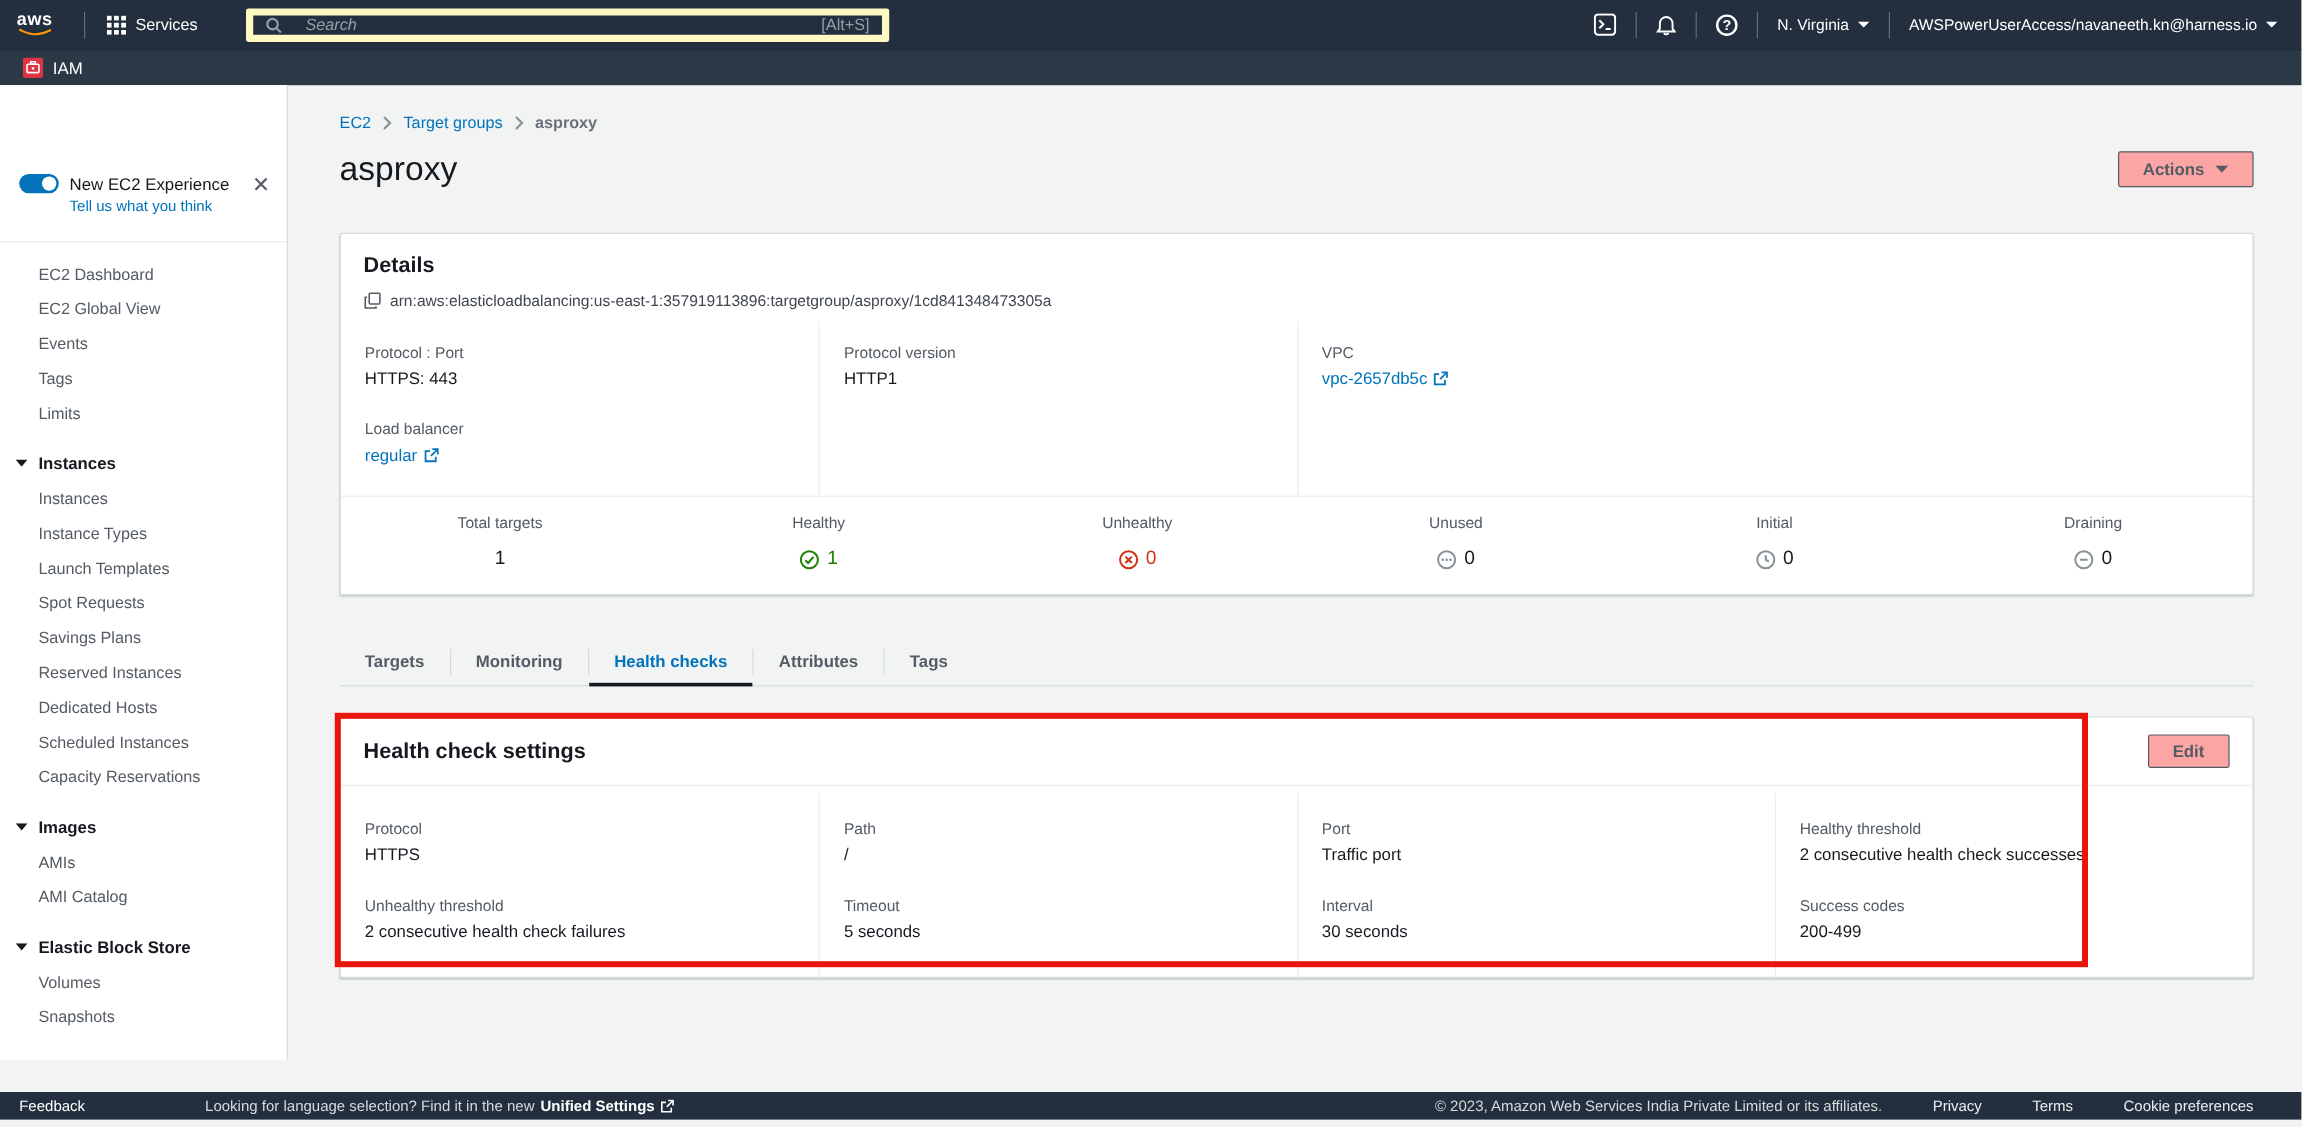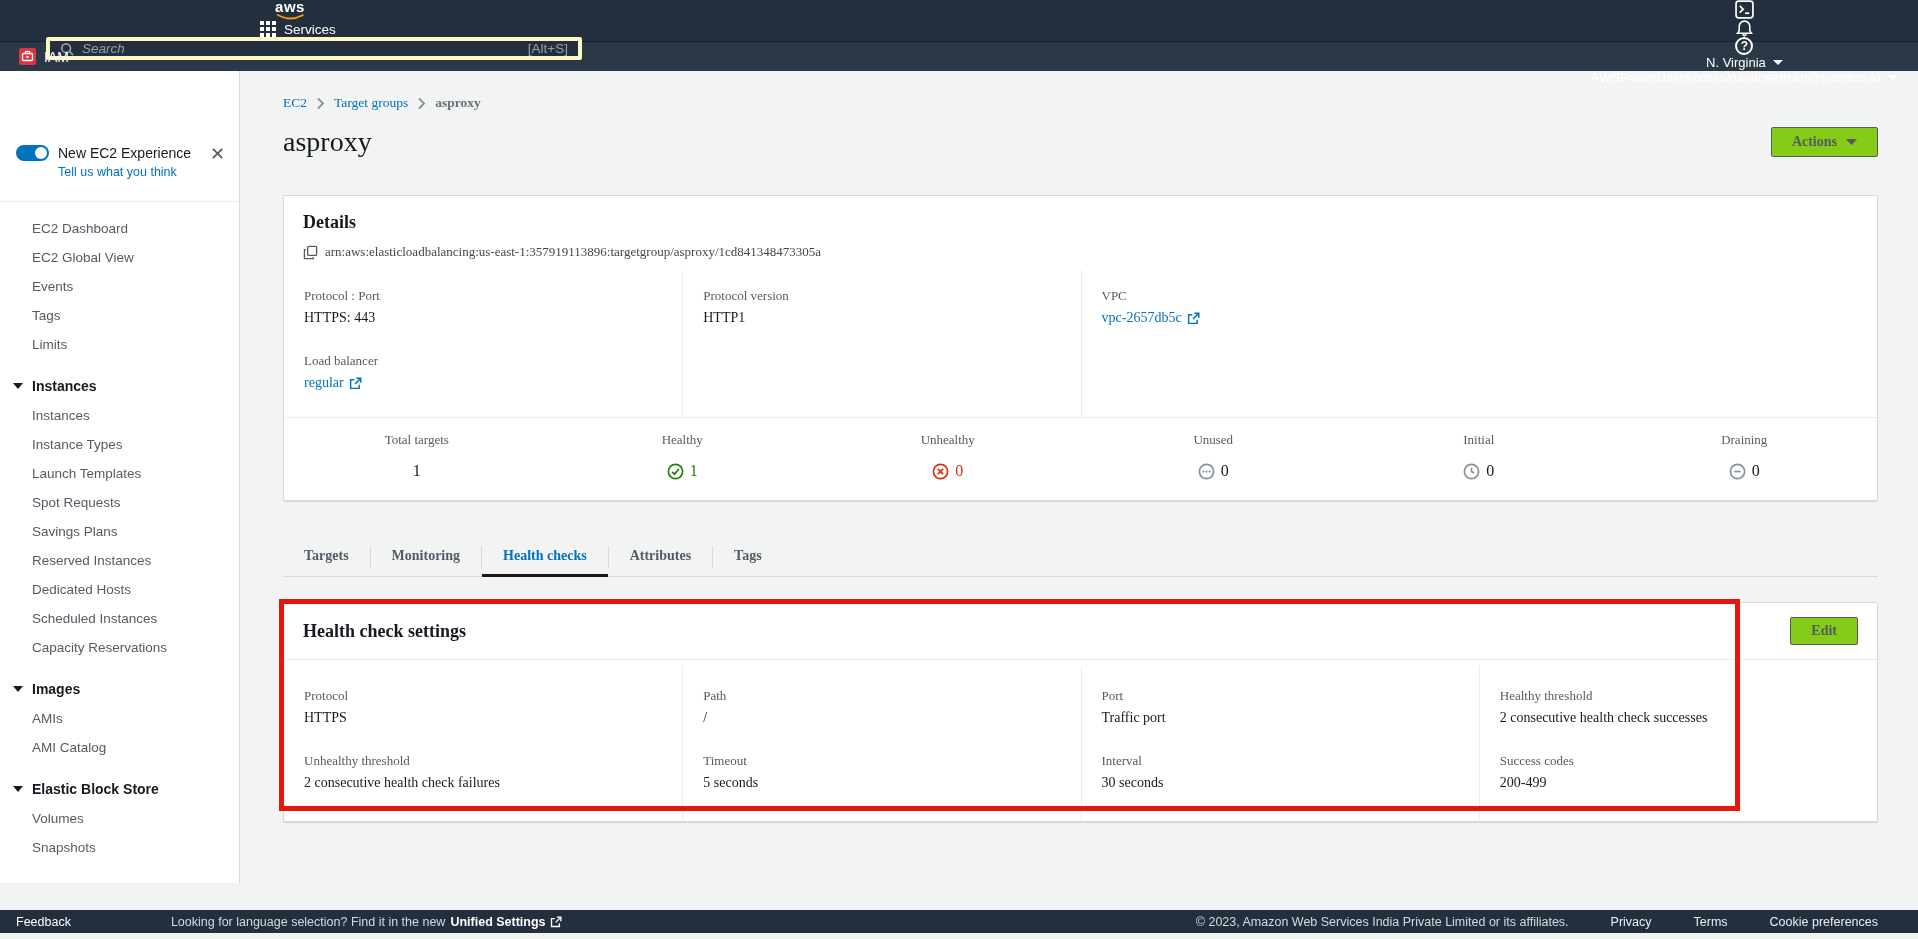--- a/index.html
+++ b/index.html
@@ -2,28 +2,28 @@
 <html><head>
 <meta charset="utf-8">
 <style>
   * { margin:0; padding:0; box-sizing:border-box; }
   html,body { width:1918px; height:939px; overflow:hidden;
     font-family:"Liberation Sans", sans-serif; background:#f2f3f3; color:#16191f; }
 
   
   .topbar { height:41px; background:#232f3e; display:flex; align-items:center;
     justify-content:space-between; padding:0 14px; }
-  .tb-left, .tb-right { display:flex; align-items:center; height:100%;flex-direction:column; }
+  .tb-left, .tb-right { display:flex; align-items:center; height:100%; }
   .aws-logo { display:flex; flex-direction:column; align-items:center; margin-right:16px; cursor:pointer; }
   .aws-text { color:#fff; font-weight:700; font-size:15px; line-height:13px; letter-spacing:.5px; }
   .tb-divider { width:1px; height:22px; background:rgba(255,255,255,.3); margin:0 10px; }
   .services-btn { display:flex; align-items:center; gap:8px; background:none; border:none;
     color:#fff; font-size:13.5px; font-family:inherit; cursor:pointer; padding:0 8px; }
   .searchbox { display:flex; align-items:center; width:536px; height:28px; margin-left:32px;
-    border:4px solid #fef9c3; border-radius:2px; background:#232f3e; padding:0 10px; gap:8px; }
+    border:6px solid #fef9c3; border-radius:2px; background:#232f3e; padding:0 10px; gap:20px; }
   .searchbox input { flex:1; background:transparent; border:none; outline:none;
     color:#d5dbdb; font-size:13.5px; font-style:italic; font-family:inherit; }
   .searchbox input::placeholder { color:#95a0a6; }
   .shortcut { color:#95a0a6; font-size:13.5px; }
   .tb-iconbtn { background:none; border:none; cursor:pointer; display:flex; align-items:center;
     padding:0 6px; color:#fff; }
   .help-circle { width:18px; height:18px; border:2px solid #fff; border-radius:50%;
     color:#fff; font-size:12px; font-weight:700; display:flex; align-items:center; justify-content:center; }
   .tb-menu { display:flex; align-items:center; gap:7px; background:none; border:none;
     color:#fff; font-size:13px; font-family:Liberation Sans, sans-serif; cursor:pointer; padding:0 6px; }
@@ -31,21 +31,21 @@
   
   .favbar { height:30px; background:#2b3947; border-top:1px solid #1b2532;
     display:flex; align-items:center; padding:0 19px; }
   .fav-item { display:flex; align-items:center; gap:8px; color:#fff; font-size:14px; cursor:pointer; }
 
   
   .workspace { display:flex; height:839px; }
   .sidebar { width:240px; background:#f2f3f3; flex:none; }
   .sidebar-inner { background:#fff; height:812px; border-right:1px solid #d5dbdb;
     padding-top:74px; overflow:hidden; }
-  .main { flex:1; padding:0 40px 16px 43px;font-family:Liberation Serif, serif; }
+  .main { flex:1; padding:0 40px 16px 43px; }
 
   
   .exp-block { position:relative; padding:0 16px 14px 16px; }
   .exp-row { display:flex; align-items:center; gap:9px; }
   .toggle { width:33px; height:16px; border-radius:9px; background:#0273bb; position:relative; flex:none; cursor:pointer; }
   .toggle .knob { position:absolute; right:2px; top:2px; width:12px; height:12px; border-radius:50%; background:#fff; }
   .exp-title { font-size:14px; color:#16191f; }
   .exp-close { position:absolute; right:14px; top:0; background:none; border:none; cursor:pointer;
     color:#545b64; font-size:18px; line-height:18px; }
   .exp-link { display:block; margin:4px 0 0 42px; font-size:12.5px; color:#0073bb; text-decoration:none; cursor:pointer; }
@@ -54,21 +54,21 @@
     text-decoration:none; cursor:pointer; }
   .nav-section { display:flex; align-items:center; gap:9px; padding:7px 10px 7px 13px;
     font-size:14px; font-weight:700; color:#16191f; margin-top:12px; cursor:pointer; }
 
   
   .breadcrumb { display:flex; align-items:center; gap:9px; margin-top:24px; font-size:13.5px; }
   .breadcrumb a { color:#0073bb; text-decoration:none; cursor:pointer; }
   .crumb-current { color:#687078; font-weight:700; }
   .page-head { display:flex; align-items:center; justify-content:space-between; margin-top:15px; }
   .page-title { font-size:28px; font-weight:400; color:#16191f; }
-  .btn { display:inline-flex; align-items:center; gap:9px; background:#84cc16; border:1px solid #545b64;
+  .btn { display:inline-flex; align-items:center; gap:9px; background:#fca5a5; border:1px solid #545b64;
     border-radius:2px; color:#545b64; font-size:14px; font-weight:700; font-family:inherit;
     padding:6px 20px; cursor:pointer; }
 
   
   .card { background:#fff; border:1px solid #d5dbdb; border-radius:2px;
     box-shadow:0 1px 1px 0 rgba(0,28,36,.15); }
   .details-card { margin-top:37px; }
   .card-head { padding:16px 19px 4px; }
   .card-title { font-size:18px; font-weight:700; color:#16191f; }
   .arn-row { display:flex; align-items:center; gap:7px; margin-top:11px;

